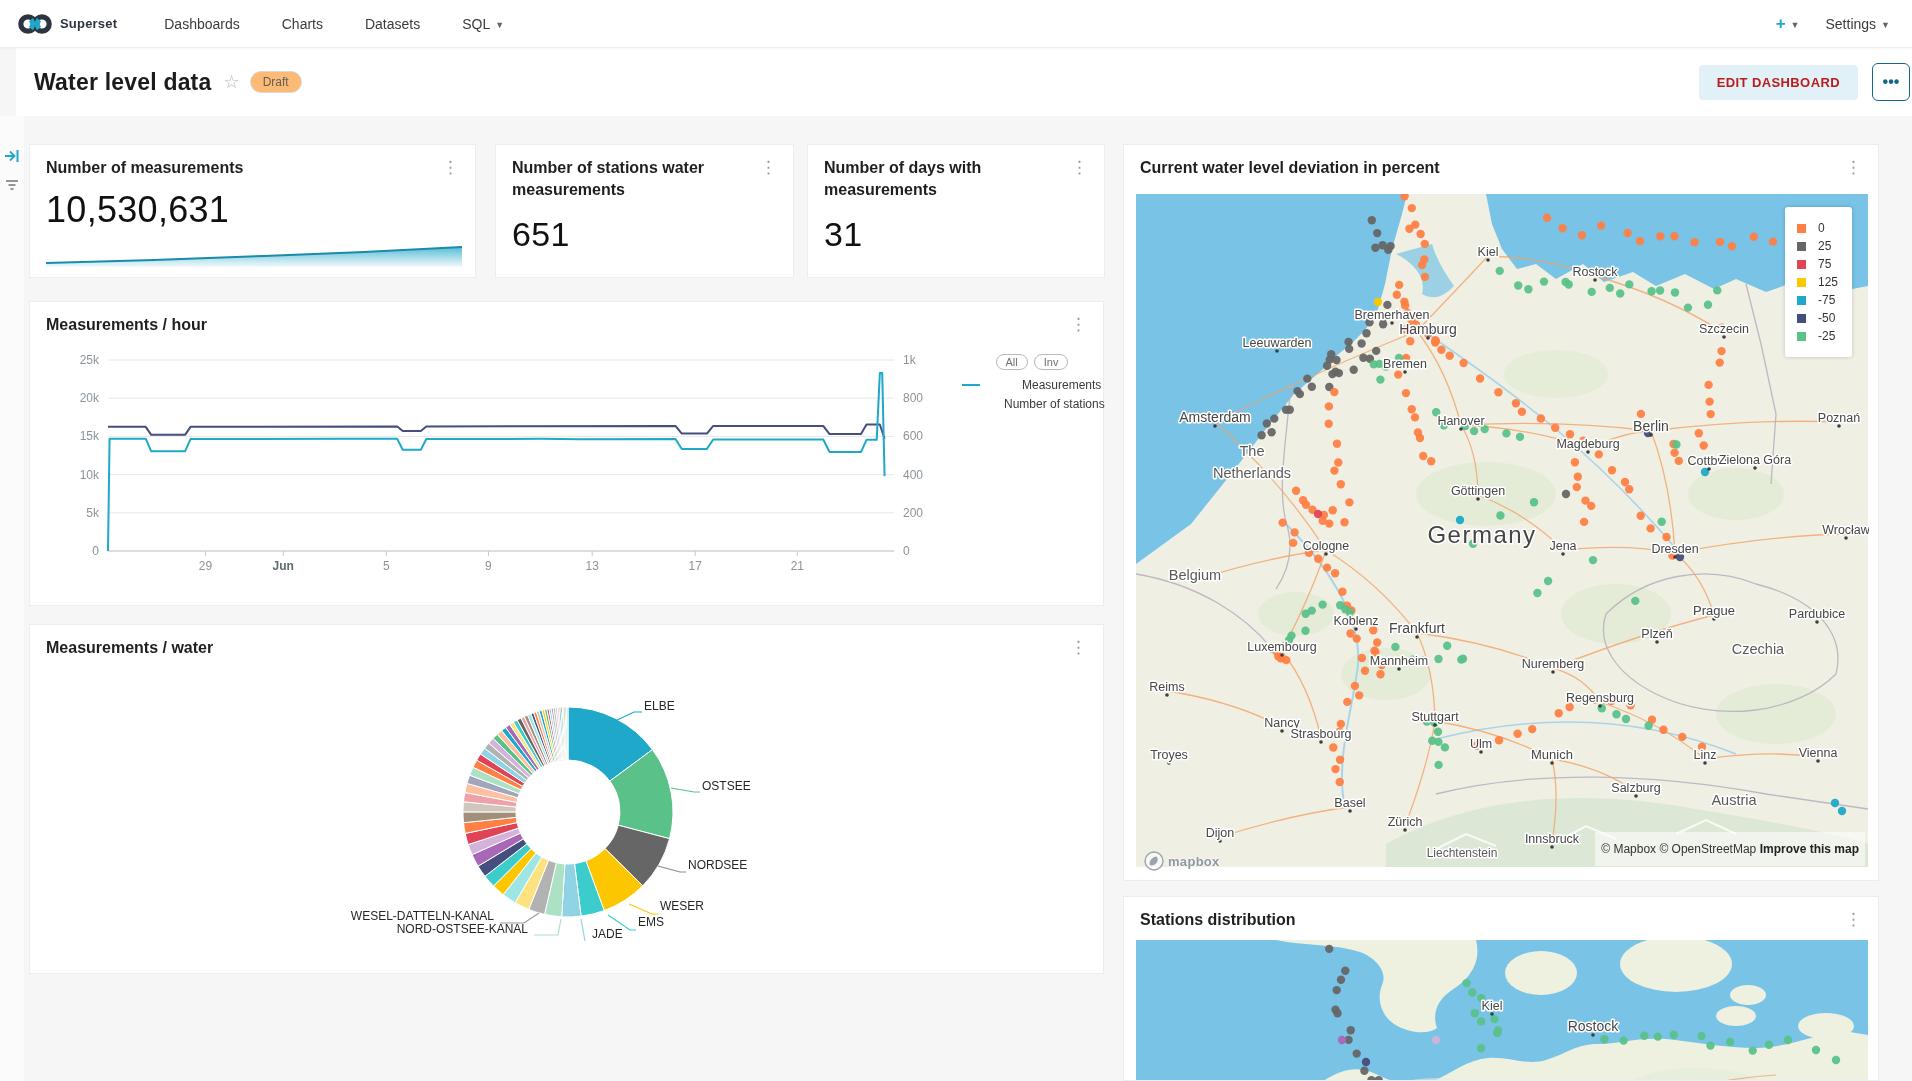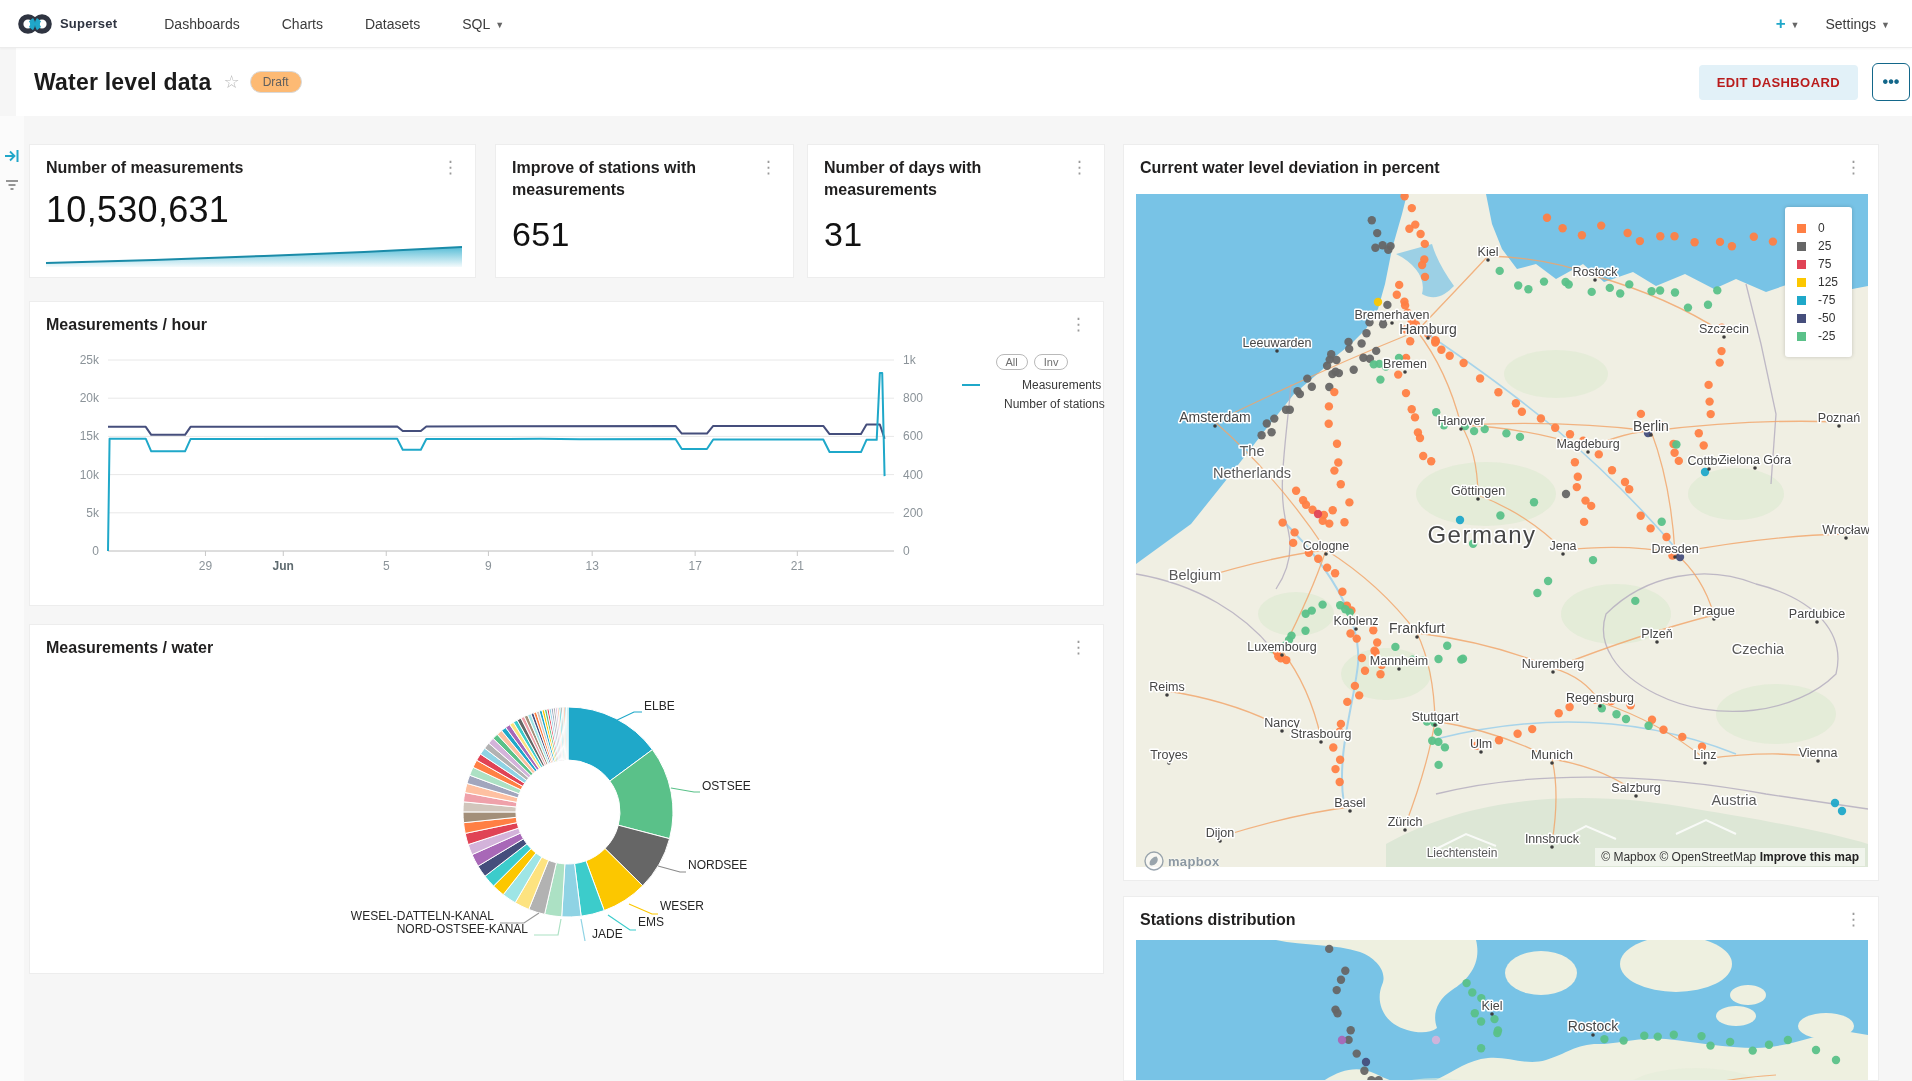--- a/index.html
+++ b/index.html
@@ -59,21 +59,21 @@
   .hc-label { font-size:12px; color:#3a3a3a; white-space:nowrap;margin-left:36px; }
 
   
   .map-legend { position:absolute; right:26px; top:62px; background:#fff; border-radius:3px;
     box-shadow:0 0 4px rgba(0,0,0,.18); padding:10px 14px 10px 12px; z-index:5; }
   .ml-row { display:flex; align-items:center; gap:12px; margin:4px 0; }
   .ml-swatch { width:9px; height:9px; }
   .ml-label { font-size:12px; color:#333; }
 
   .attribution { position:absolute; right:13px; bottom:14px; background:rgba(255,255,255,.55);
-    font-size:12px; color:#333; padding:2px 6px; z-index:5; }
+    font-size:12px; color:#333; padding:10px 6px; z-index:5; }
   .attribution b { color:#222; }
   .mapbox-logo { position:absolute; left:20px; bottom:9px; z-index:5; display:flex;
     align-items:center; gap:4px; opacity:.85; }
   .mapbox-word { font-size:13px; font-weight:bold; color:#7b8a97; 
     text-shadow:0 0 2px #fff, 0 0 2px #fff; letter-spacing:.3px; }
 
   .donut-label { position:absolute; font-size:12px; color:#262626; white-space:nowrap; }
 </style>
 </head>
 <body>
@@ -131,21 +131,21 @@
           <linearGradient id="sg" x1="0" y1="0" x2="0" y2="1">
             <stop offset="0%" stop-color="#20A7C9" stop-opacity="0.75"></stop>
             <stop offset="100%" stop-color="#20A7C9" stop-opacity="0.05"></stop>
           </linearGradient>
         </defs>
         <path d="M2,26 L110,23 L220,19 L320,15 L418,10 L418,30 L2,30 Z" fill="url(#sg)"></path>
         <path d="M2,26 L110,23 L220,19 L320,15 L418,10" fill="none" stroke="#1a8ba8" stroke-width="2"></path>
       </svg>
   </div>
   <div class="card" style="left:495px;top:144px;width:299px;height:134px">
-    <div class="card-title">Improve of stations with measurements</div>
+    <div class="card-title">Number of stations water measurements</div>
     <div class="kebab">⋮</div>
     <div class="bignum shift">651</div>
   </div>
   <div class="card" style="left:807px;top:144px;width:298px;height:134px">
     <div class="card-title">Number of days with measurements</div>
     <div class="kebab">⋮</div>
     <div class="bignum shift">31</div>
   </div>
 
   <div class="card" style="left:29px;top:301px;width:1075px;height:305px">

